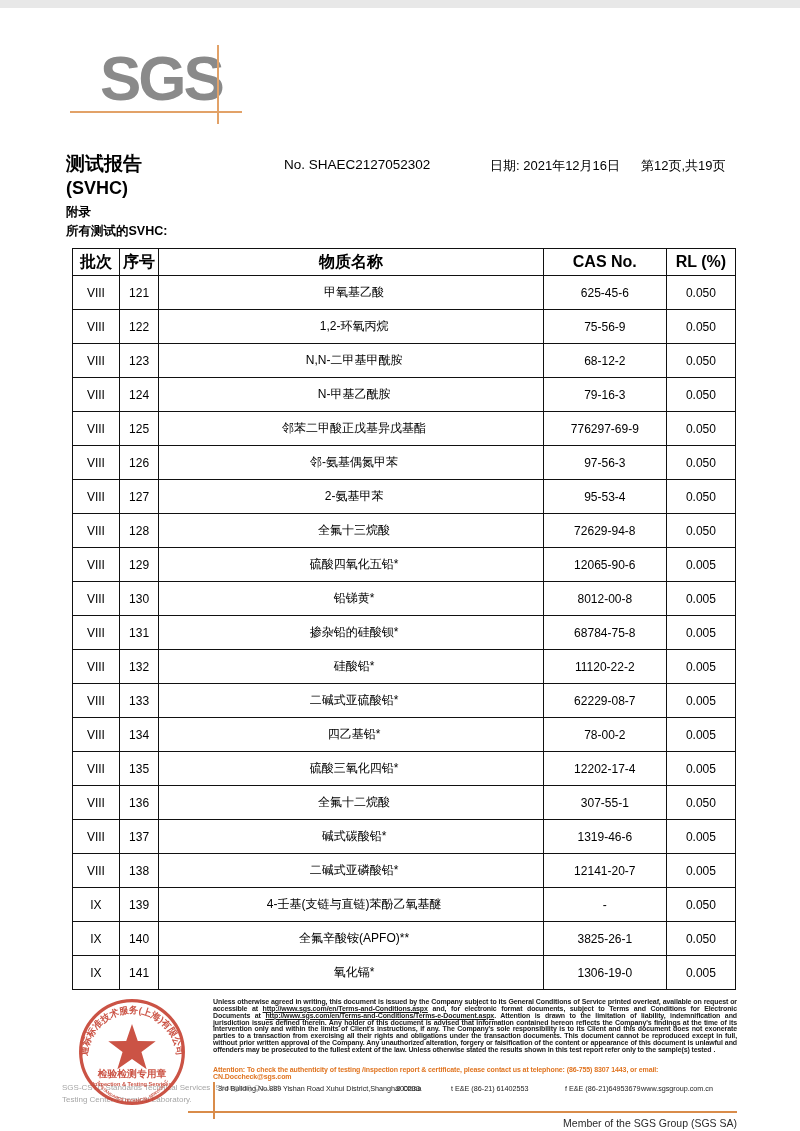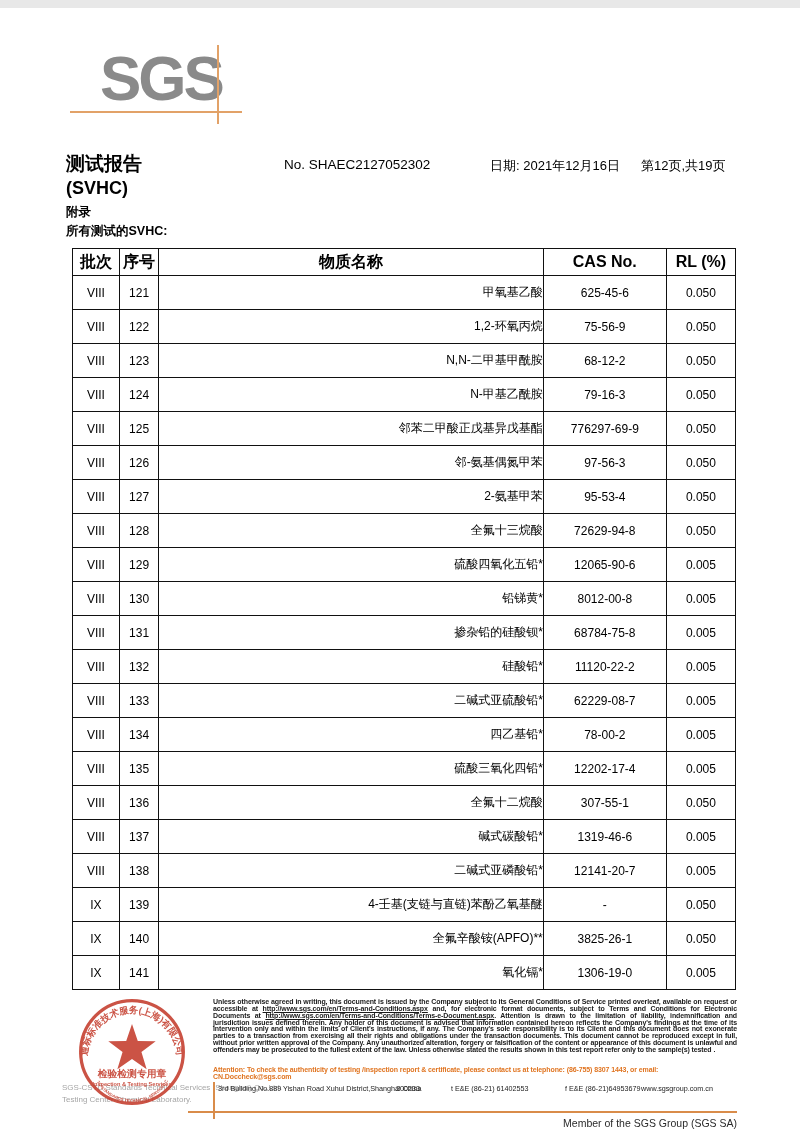--- a/index.html
+++ b/index.html
@@ -30,21 +30,21 @@
   table.svhc {
     position:absolute; left:72px; top:240px; width:664px;
     border-collapse:collapse; table-layout:fixed; font-size:12px;
   }
   table.svhc th, table.svhc td {
     border:1.5px solid #111; text-align:center; vertical-align:middle;
     overflow:hidden; white-space:nowrap;
   }
   table.svhc th { height:27px; font-size:16px; font-weight:700; }
   table.svhc td { height:34px; }
-  table.svhc td.col-2 { text-align:right; padding-left:6px; }
+  table.svhc td.col-2 { text-align:center; padding-left:6px; }
   .w0{width:46px}.w1{width:39px}.w2{width:378px}.w3{width:121px}.w4{width:68px}
   
   .legal {
     position:absolute; left:213px; top:991px; width:524px;
     font-size:7px; font-weight:700; line-height:6.85px; letter-spacing:-0.1px;
     text-align:justify; color:#1a1a1a;
   }
   .legal .url { text-decoration:underline; }
   .attention {
     position:absolute; left:213px; top:1059px; width:524px;

